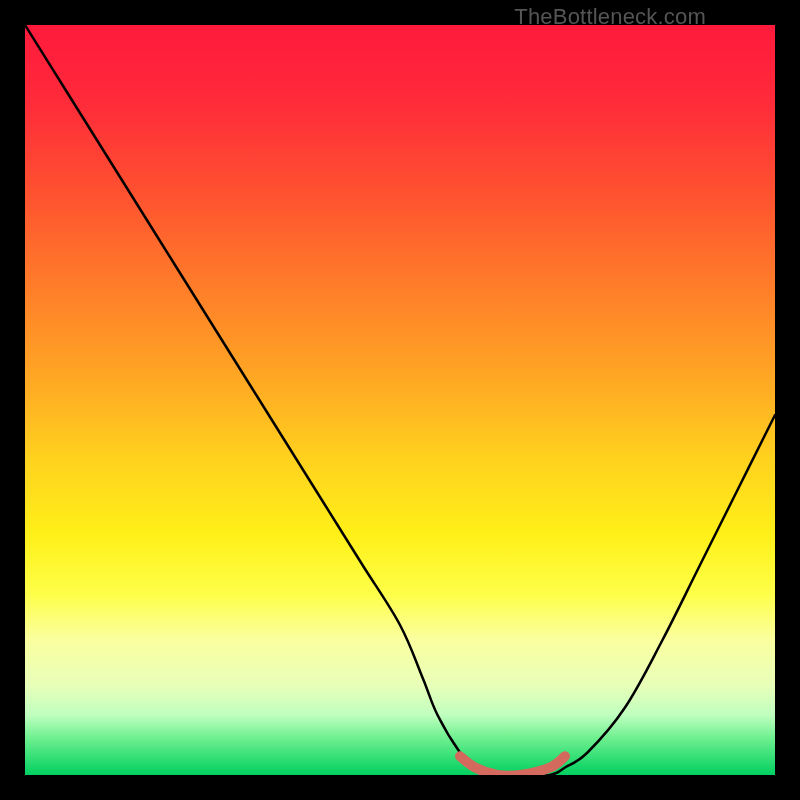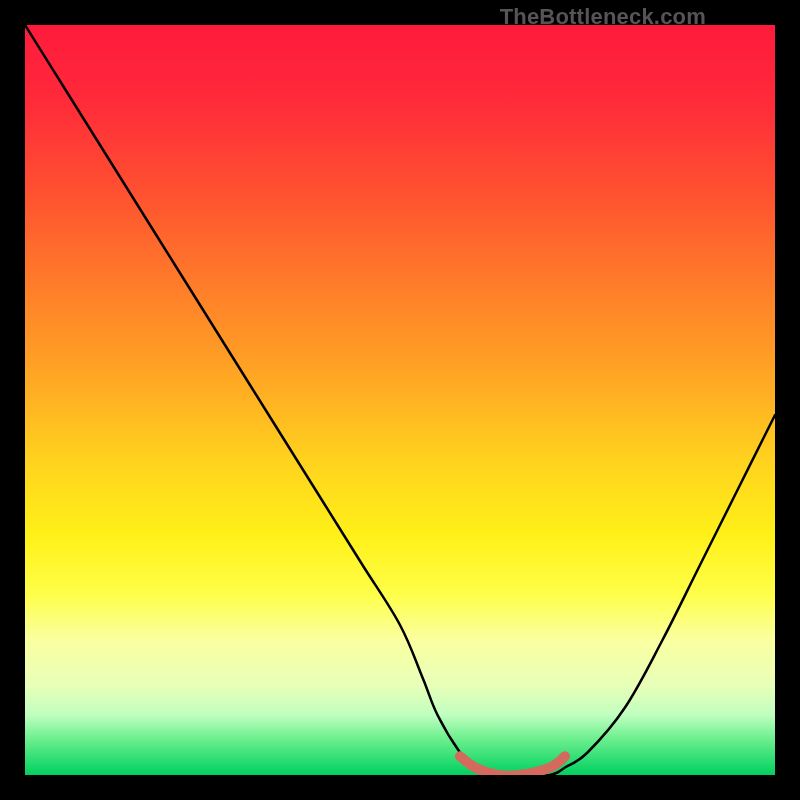--- a/index.html
+++ b/index.html
@@ -2,21 +2,20 @@
 <html><head>
 <meta charset="utf-8">
 <style>
   * { margin: 0; padding: 0; box-sizing: border-box; }
   html, body { width: 800px; height: 800px; overflow: hidden; background: #000; }
   .chart-container {
     position: relative;
     width: 716px;
     height: 800px;
     background: #000;
-    font-weight: bold;
   }
   .plot-area {
     position: absolute;
     left: 25px;
     top: 25px;
     width: 750px;
     height: 750px;
     background: linear-gradient(to bottom,
       #ff1a3c 0%,
       #ff2a3a 10%,

